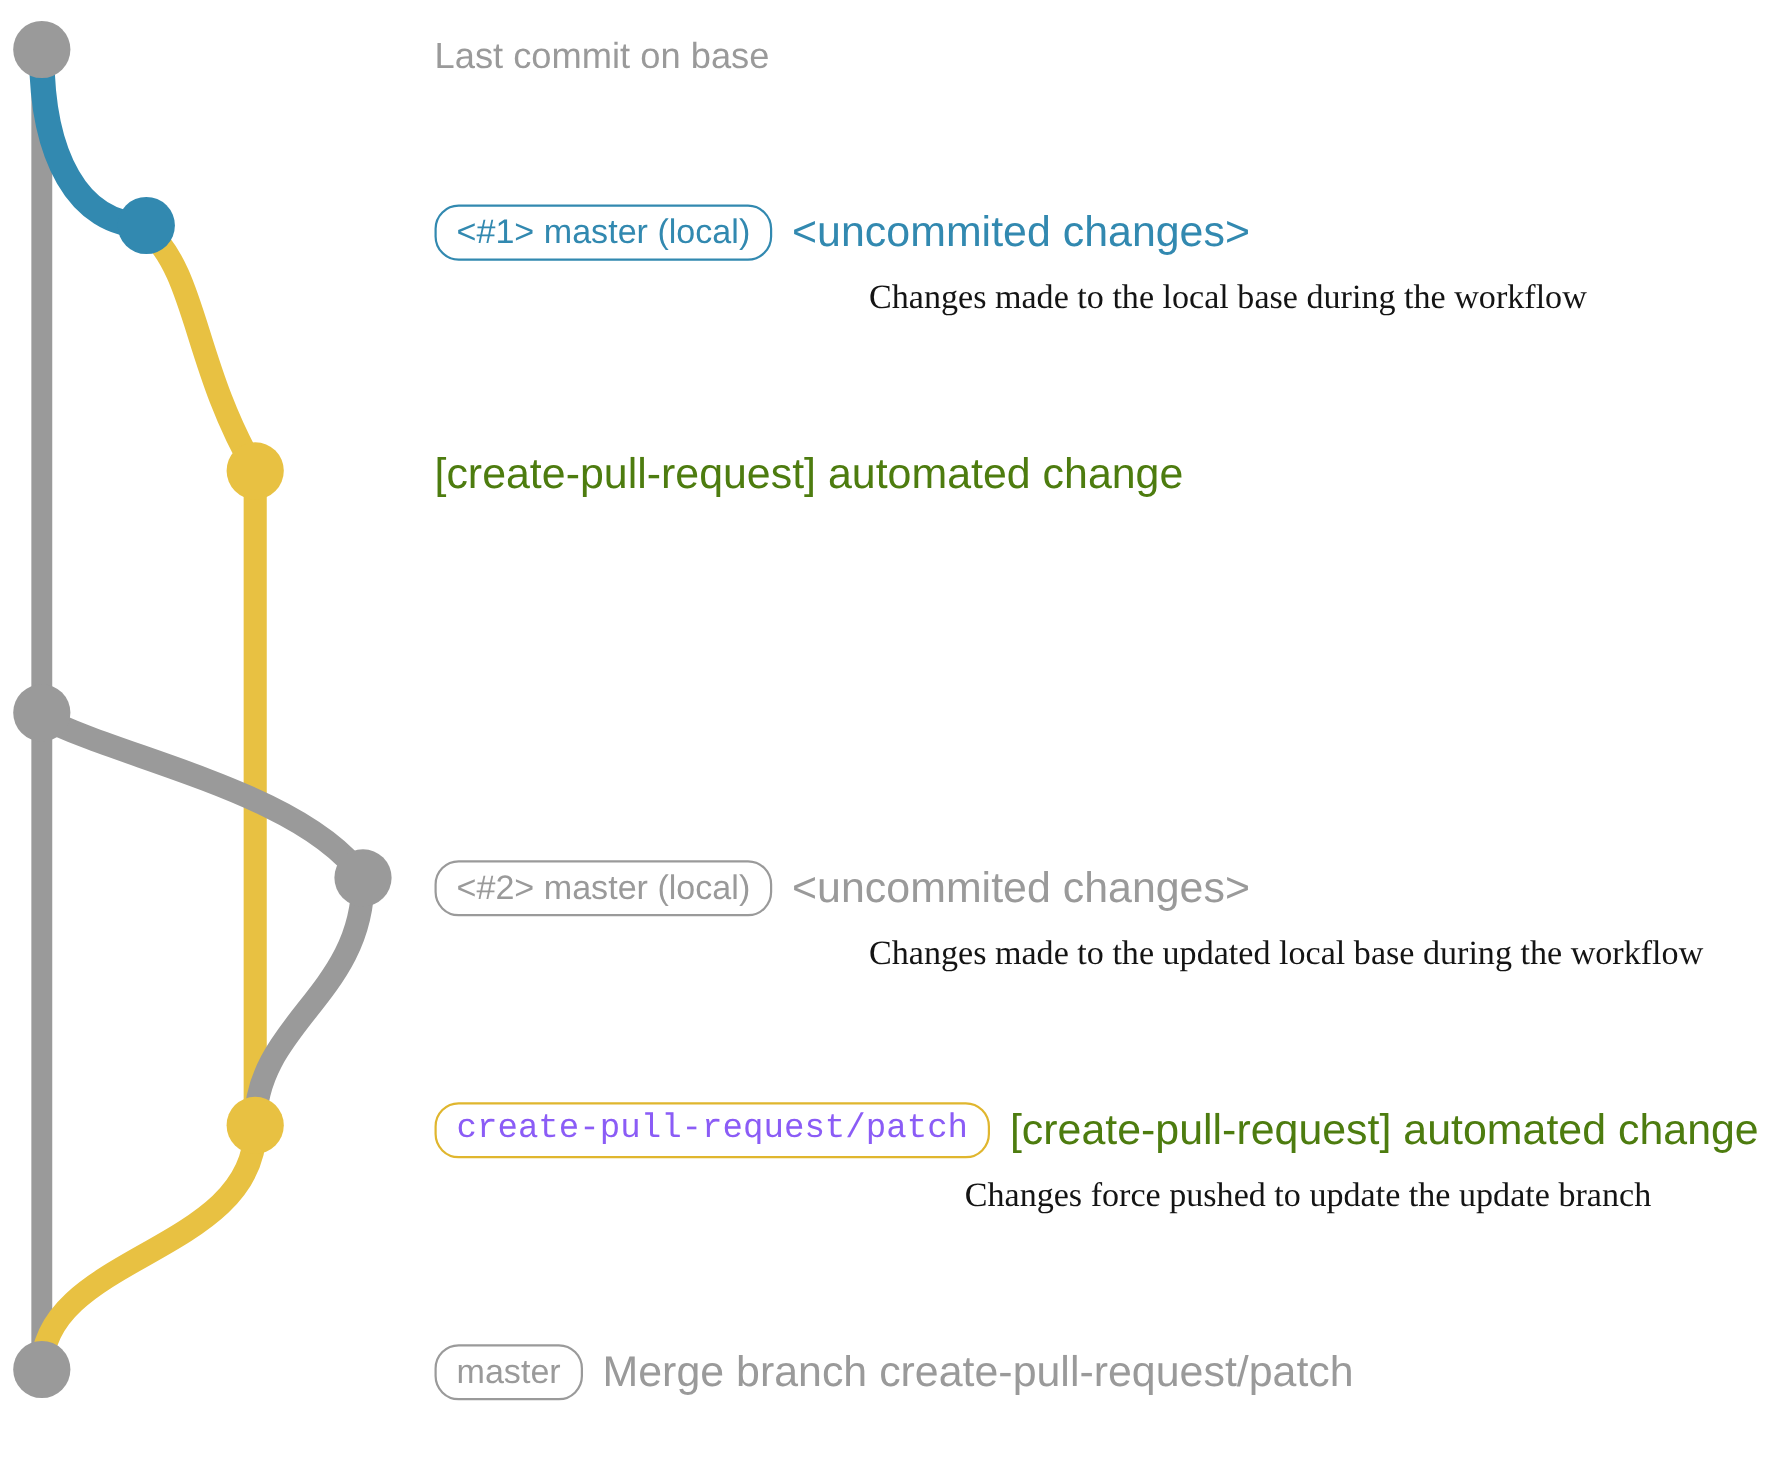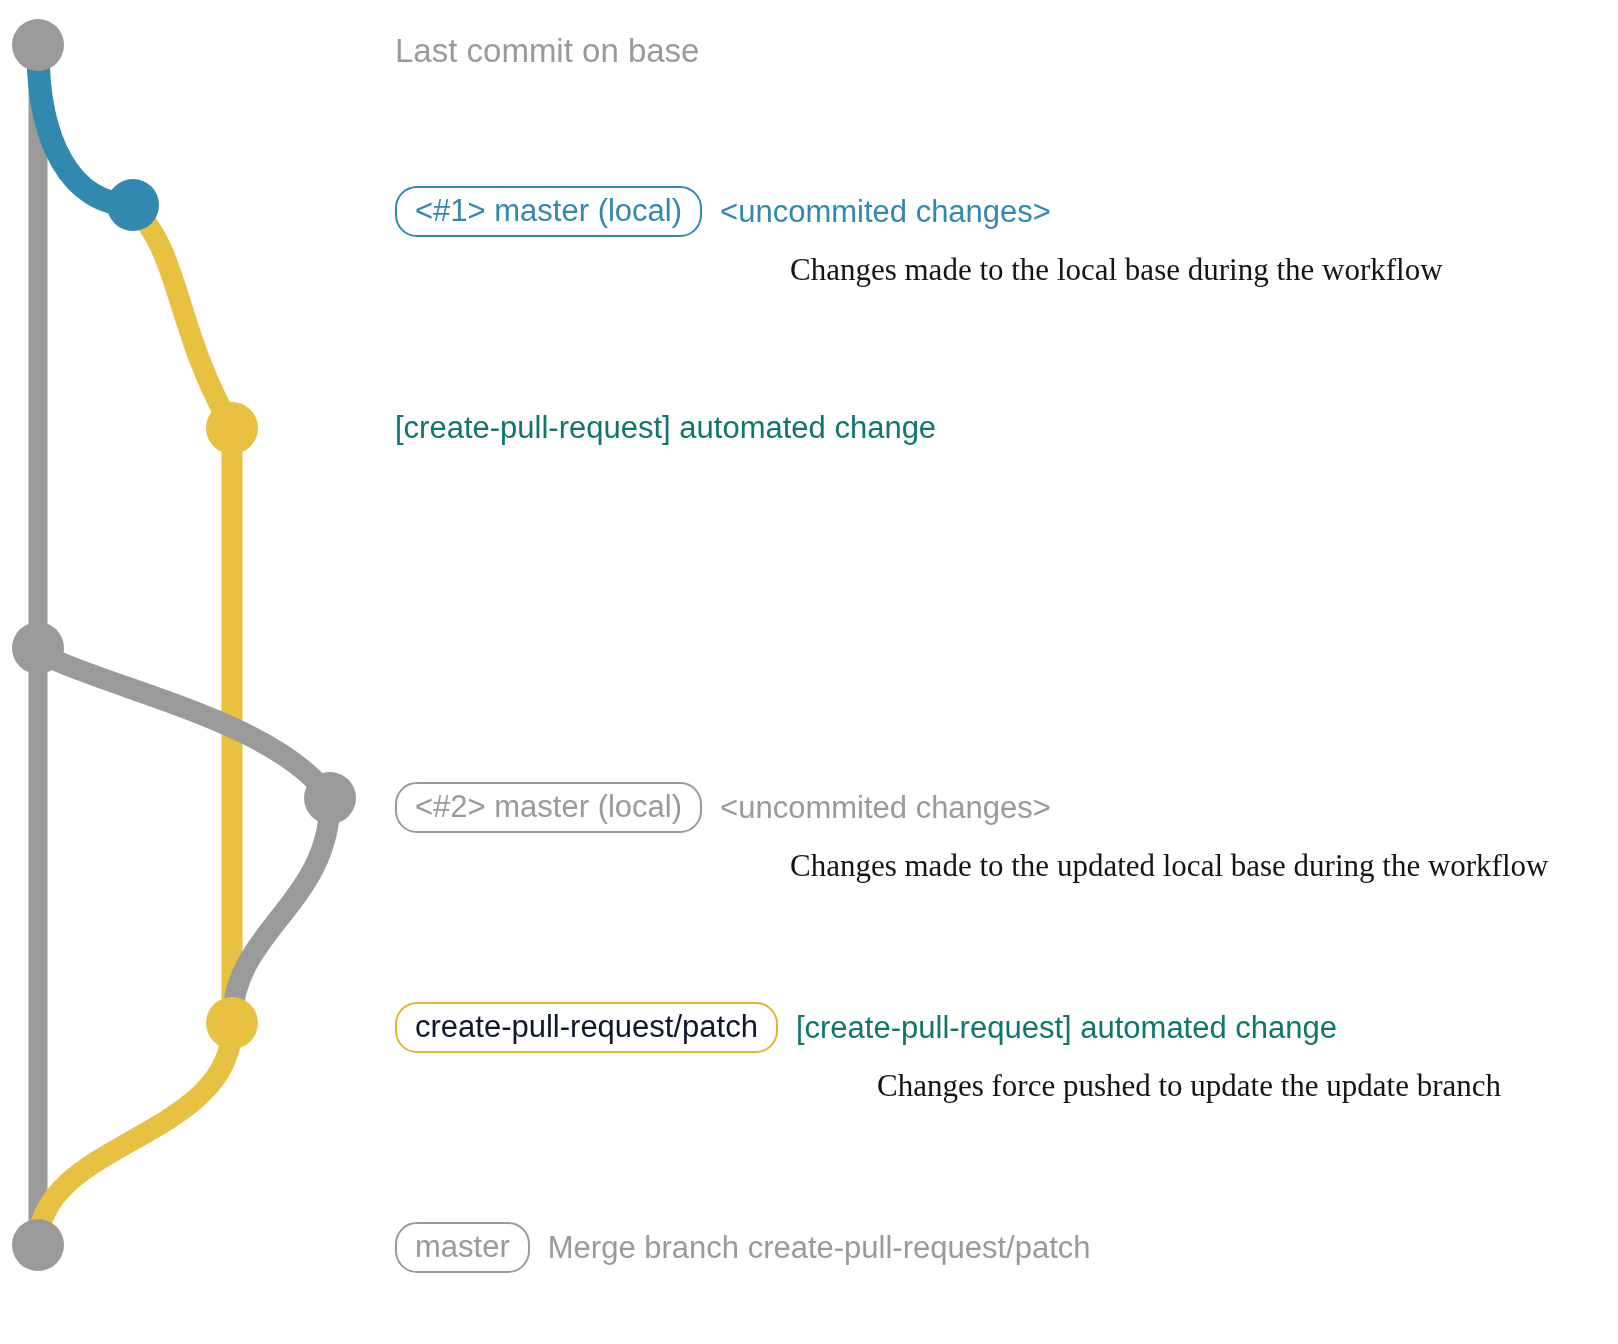--- a/index.html
+++ b/index.html
@@ -51,31 +51,31 @@
     border: 2px solid #f97316;
     border-radius: 22px;
     padding: 7px 18px 9px 18px;
     font-size: 31px;
     line-height: 1;
     color: #9a9a9a;
     background: #ffffff;
     box-sizing: border-box;
   }
   .badge.blue  { border-color: #3289b0; color: #3289b0; }
-  .badge.yellow{ border-color: #e0b62e; color: #0f172a; }
+  .badge.yellow{ border-color: #e0b62e; color: #8b5cf6; font-family: Liberation Mono, monospace; }
   .badge.gray  { border-color: #9a9a9a; color: #9a9a9a; }
 
   .subject {
-    font-size: 31px;
+    font-size: 39px;
     line-height: 1;
     margin-left: 18px;
     white-space: nowrap;
   }
   .subject.blue   { color: #3289b0; }
-  .subject.yellow { color: #0f766e; }
+  .subject.yellow { color: #4d7c0f; }
   .subject.gray   { color: #9a9a9a; }
 
   .plain-subject {
     font-size: 33px;
     line-height: 1;
     color: #9a9a9a;
     white-space: nowrap;
   }
 
   .desc {

